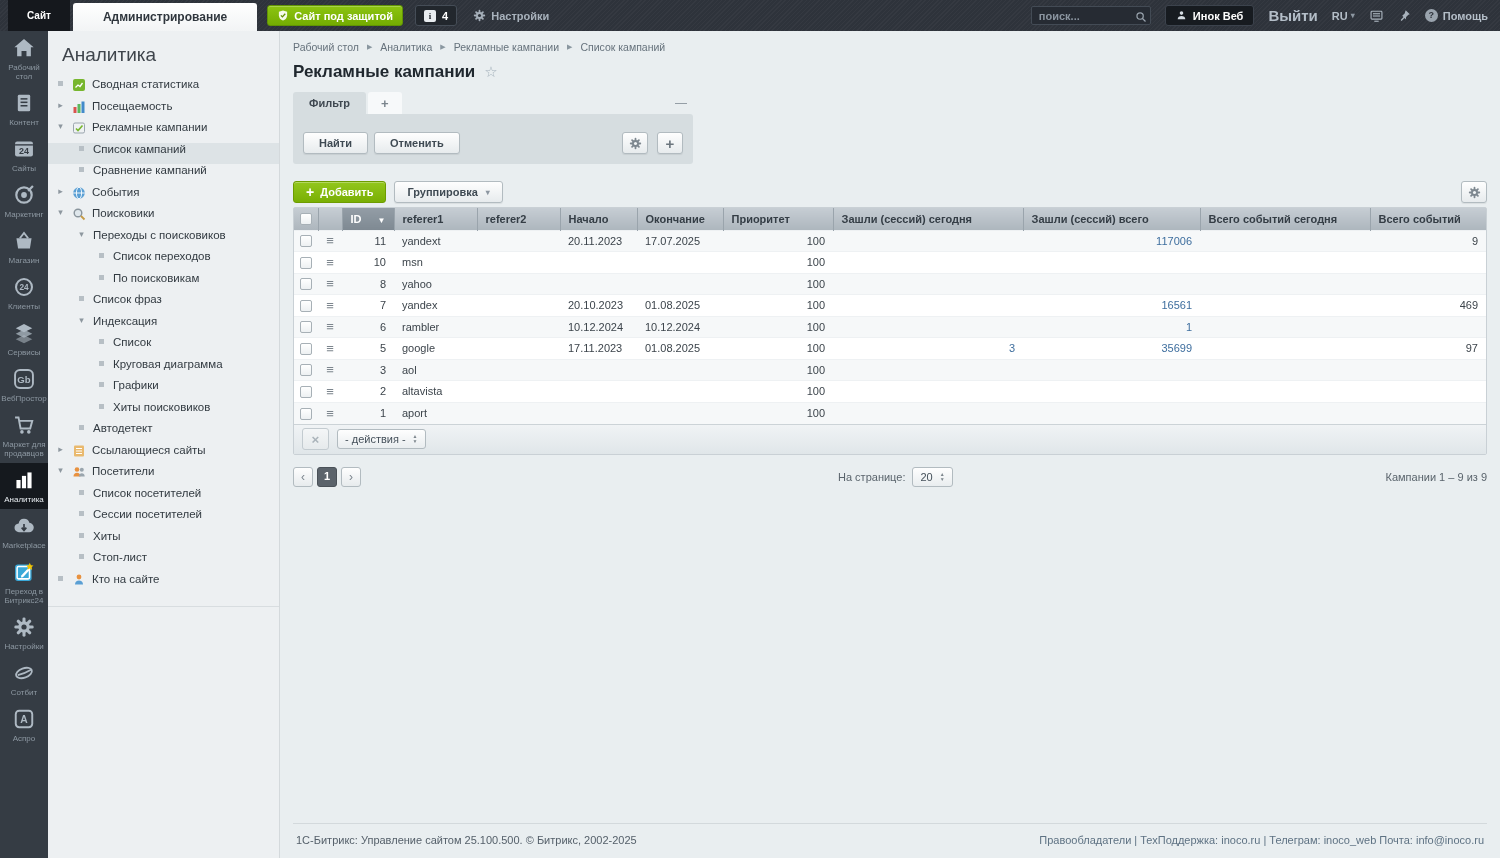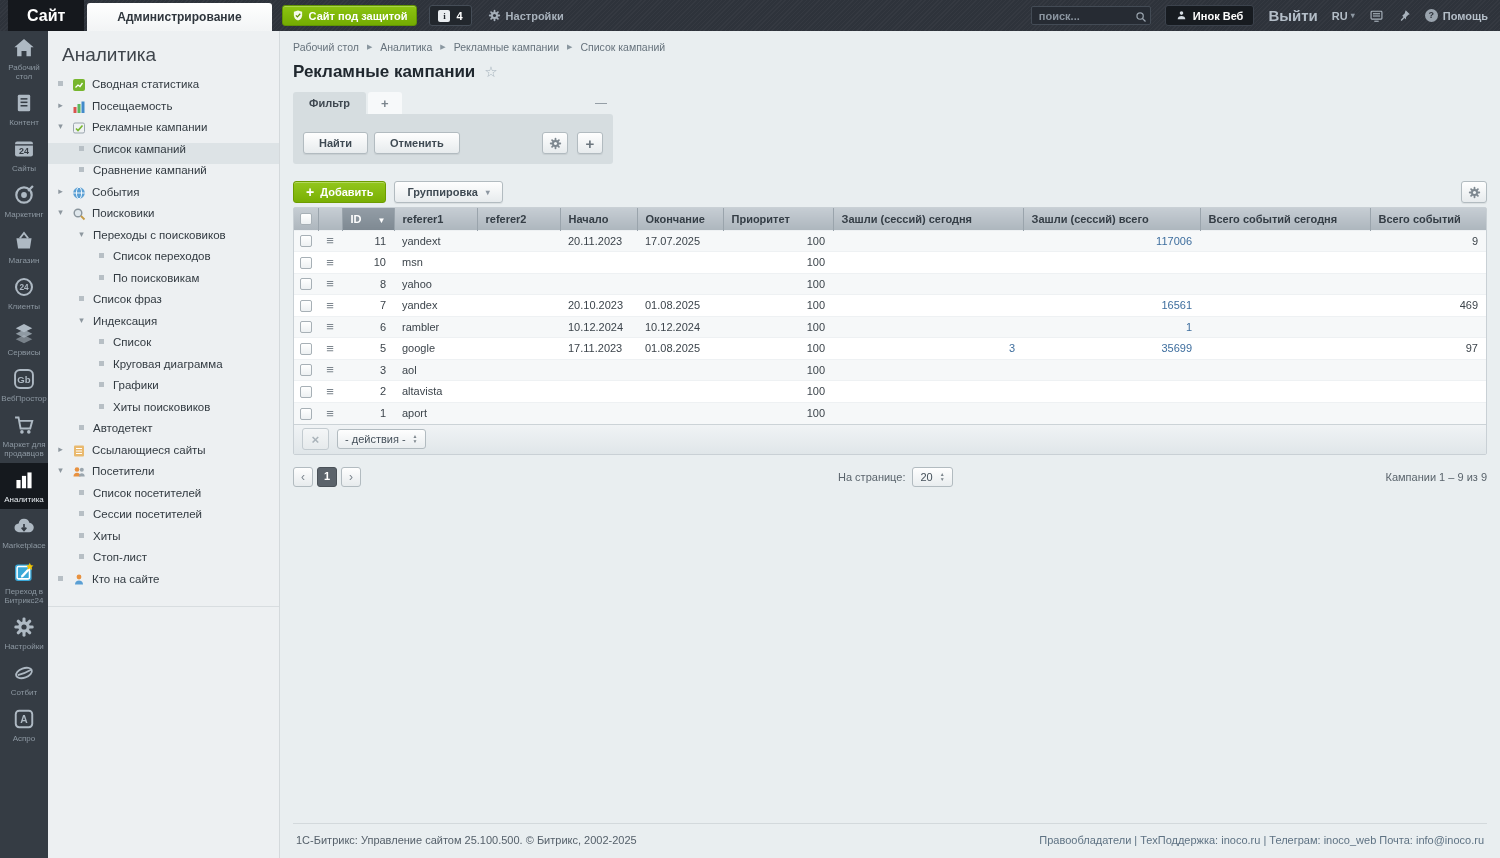--- a/index.html
+++ b/index.html
@@ -3,21 +3,21 @@
 <meta charset="utf-8">
 <style>
   * { box-sizing: border-box; margin: 0; padding: 0; }
   html,body { width:1500px; height:858px; overflow:hidden; }
   body { font-family:"Liberation Sans", sans-serif; background:#e9eef0; }
 
   
   .topbar { height:31px; background:#2e333b;
     background-image:repeating-linear-gradient(135deg, rgba(255,255,255,.03) 0 1px, transparent 1px 3px);
     display:flex; align-items:center; padding-left:8px; position:relative; }
-  .tab-site { background:#15181d; color:#fff; font-weight:bold; font-size:16px;
+  .tab-site { background:#15181d; color:#fff; font-weight:bold; font-size:10px;
     height:31px; display:flex; align-items:center; padding:0 19px; cursor:pointer; }
   .tab-admin { background:linear-gradient(#ffffff,#f2f4f5); color:#2f363d; font-weight:bold; font-size:12px;
     height:28px; align-self:flex-end; display:flex; align-items:center; padding:0 30px;
     border-radius:3px 3px 0 0; margin-left:3px; cursor:pointer; }
   .btn-protected { margin-left:10px; height:21px; border:1px solid #619404; border-radius:3px;
     background:linear-gradient(#8cc411,#74ac02); color:#fff; font-weight:bold; font-size:11px;
     display:flex; align-items:center; gap:5px; padding:0 9px; cursor:pointer;
     box-shadow:inset 0 1px 0 rgba(255,255,255,.25); }
   .notif { margin-left:12px; height:21px; background:#22272d; border:1px solid #454d57; border-radius:3px;
     display:flex; align-items:center; gap:6px; padding:0 8px; color:#fff; font-weight:bold; font-size:11px; cursor:pointer; }
@@ -70,21 +70,21 @@
   
   .main { flex:1; display:flex; flex-direction:column; padding:0 13px; overflow:hidden; }
   .breadcrumb { margin-top:10px; font-size:10.5px; color:#66727c; display:flex; align-items:center; gap:8px; }
   .crumb { cursor:pointer; }
   .sep { font-size:7px; color:#8a97a0; }
   .titlerow { display:flex; align-items:center; gap:9px; margin:9px 0 10px; }
   .titlerow h2 { font-size:17px; font-weight:bold; color:#20282f; }
   .fav { font-size:15px; color:#a4b1bb; cursor:pointer; }
 
   
-  .filter { width:320px; position:relative; }
+  .filter { width:400px; position:relative; }
   .ftabs { display:flex; align-items:flex-end; height:22px; }
   .ftab { height:22px; display:flex; align-items:center; padding:0 16px; font-size:11px; font-weight:bold;
     color:#3f4851; border-radius:3px 3px 0 0; cursor:pointer; }
   .ftab.active { background:#d6dde0; }
   .ftab.plus { background:#f7f9fa; color:#7b858d; margin-left:2px; font-size:13px; padding:0 13px; }
   .fmin { position:absolute; right:6px; top:4px; color:#8a949c; font-size:12px; cursor:pointer; }
   .fbody { background:#d6dde0; border-radius:0 3px 3px 3px; padding:9px 10px 10px; }
   .frow { display:flex; align-items:center; }
   .frow label { font-size:11px; color:#424b53; width:64px; flex:none; }
   .ftext { width:236px; height:20px; border:1px solid #aeb7bc; border-radius:2px; background:#fff;

